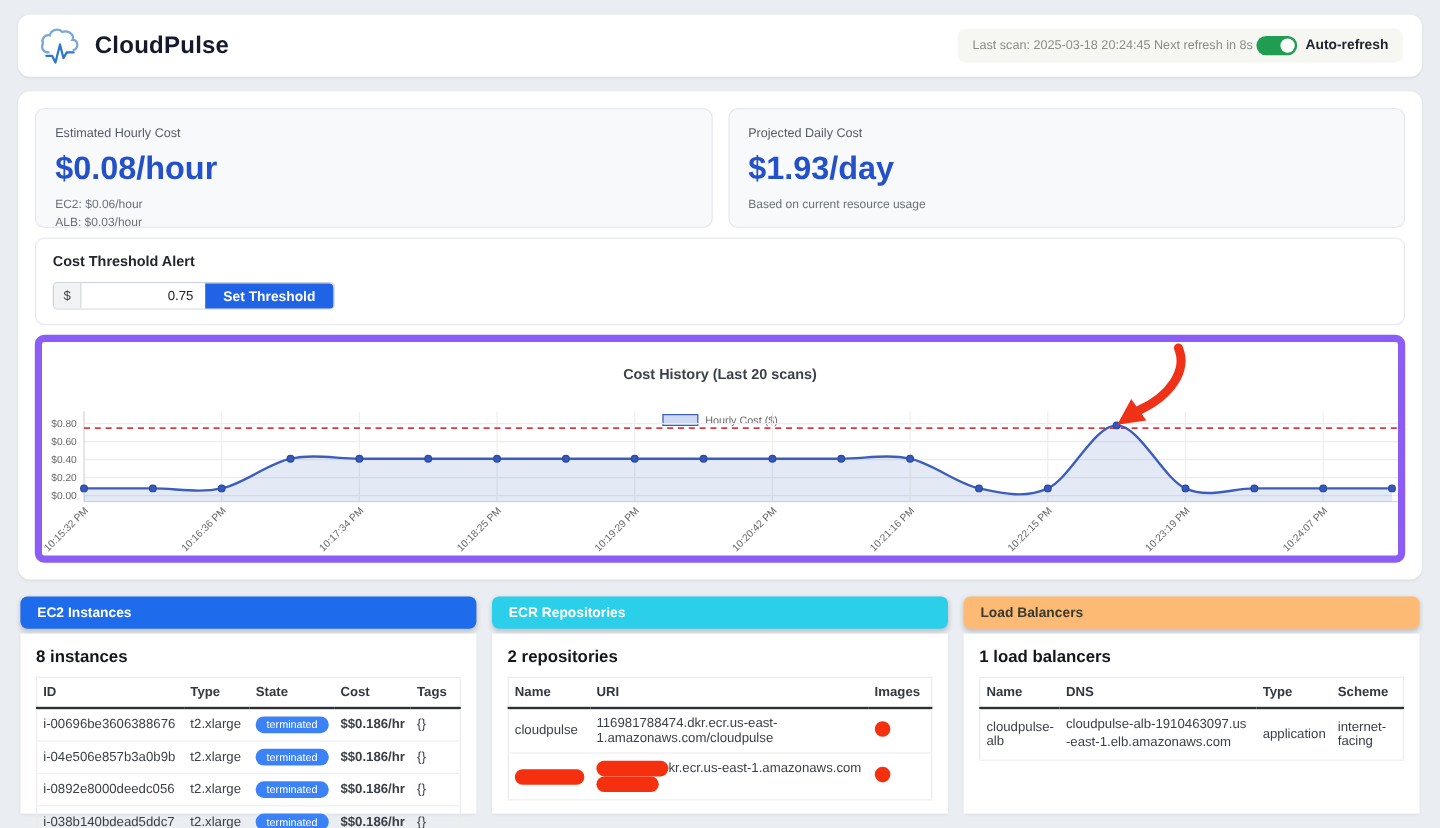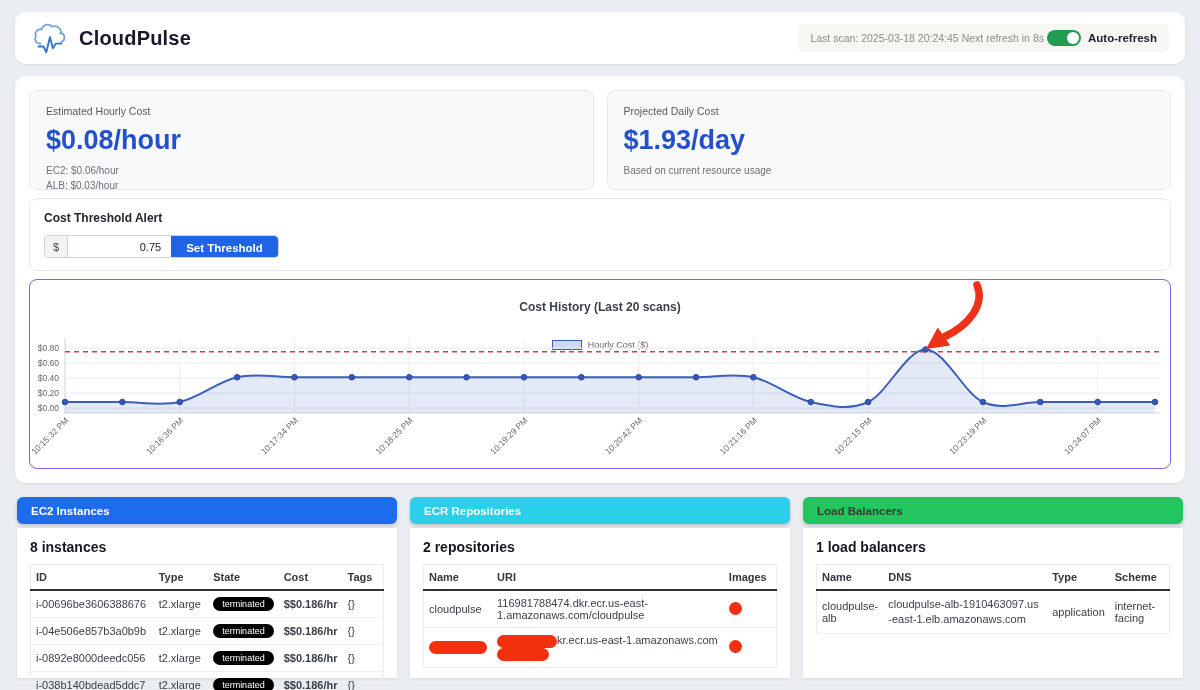--- a/index.html
+++ b/index.html
@@ -32,41 +32,41 @@
   .threshold-title { font-size:12px; font-weight:bold; color:#23262d; margin-bottom:10px; }
   .input-group { display:inline-flex; height:23px; border:1px solid #ced3da; border-radius:4px; overflow:hidden; }
   .currency { background:#f1f3f5; border-right:1px solid #ced3da; font-size:11px; color:#444;
     display:flex; align-items:center; padding:0 8px; }
   .threshold-input { width:102px; border:none; outline:none; text-align:right; padding:0 9px;
     font-size:11px; color:#222; font-family:"Liberation Sans",sans-serif; }
   .set-btn { background:#2063e6; color:#fff; border:none; font-size:11.5px; font-weight:bold;
     padding:0 15px; margin-left:1px; border-radius:0 4px 4px 0; cursor:pointer; height:23px;
     font-family:"Liberation Sans",sans-serif; }
 
-  .chart-card { border:1px solid #8b5cf6; border-radius:8px; margin-top:8px; position:relative; height:190px; overflow:hidden; }
+  .chart-card { border:6px solid #8b5cf6; border-radius:8px; margin-top:8px; position:relative; height:190px; overflow:hidden; }
   .chart-title { position:absolute; top:20px; width:100%; text-align:center; font-size:12px; font-weight:bold; color:#3c4048; }
   .chart-legend { position:absolute; top:60px; width:100%; display:flex; justify-content:center; align-items:center; gap:6px; }
   .legend-box { width:30px; height:10px; background:#ccd9f0; border:1.5px solid #3a5dbe; display:inline-block; }
   .legend-text { font-size:9px; color:#666; }
   .chart-svg { position:absolute; left:0; top:0; }
 
   
   .panels { display:grid; grid-template-columns:repeat(3,1fr); gap:13px; margin:0 2px; }
   .panel-head { height:27px; border-radius:6px; display:flex; align-items:center; padding:0 14px;
     font-size:11.5px; font-weight:bold; box-shadow:0 2px 4px rgba(0,0,0,.18); }
   .panel-head.light { color:#fff; }
   .panel-head.dark { color:#3a3a30; }
   .panel-body { background:#fff; margin-top:4px; box-shadow:0 1px 3px rgba(16,24,40,.08);
     height:150px; padding:11px 13px; }
   .count-heading { font-size:14px; font-weight:bold; color:#14171c; margin-bottom:9px; }
   .res-table { width:100%; border-collapse:collapse; border:1px solid #ececec; border-radius:6px; }
   .res-table th { font-size:11px; font-weight:bold; color:#33383f; text-align:left;
     padding:6px 5px; border-bottom:2px solid #2c3136; }
   .res-table td { font-size:11px; color:#3a3f46; padding:6px 5px; border-bottom:1px solid #efefef; vertical-align:middle; }
-  .state-badge { display:inline-block; background:#000000; color:#fff; font-size:9px;
+  .state-badge { display:inline-block; background:#3b82f6; color:#fff; font-size:9px;
     border-radius:9px; padding:2px 9px; }
   .cost-cell { font-weight:bold; color:#17191d; }
   .tags-cell { color:#6d727a; font-size:10px; }
   .uri-cell { font-size:8px; color:#555; }
   .dns-cell { font-size:9.5px; color:#555; line-height:1.35; word-break:break-all; }
   .red-dot { display:inline-block; width:13px; height:13px; border-radius:50%; background:#f5300f; }
   .redact { display:inline-block; height:13px; border-radius:7px; background:#f5300f; vertical-align:middle; }
 </style>
 </head>
 <body>
@@ -273,21 +273,21 @@
                 <td><span class="redact" style="width: 58px;"></span></td>
                 <td class="uri-cell"><span class="redact" style="width: 60px;"></span>kr.ecr.us-east-1.amazonaws.com<span class="redact" style="width: 52px;"></span></td>
                 <td><span class="red-dot"></span></td>
               </tr>
             </tbody>
         </table>
       </div>
     </div>
 
     <div>
-      <div class="panel-head dark" id="lb-head" style="background: #22c55e;">Load Balancers</div>
+      <div class="panel-head dark" id="lb-head" style="background: #fdba74;">Load Balancers</div>
       <div class="panel-body">
         <div class="count-heading">1 load balancers</div>
         <table class="res-table">
           <colgroup>
               <col style="width:18%">
               <col style="width:48%">
               <col style="width:17%">
               <col style="width:17%">
             </colgroup>
           <thead>

